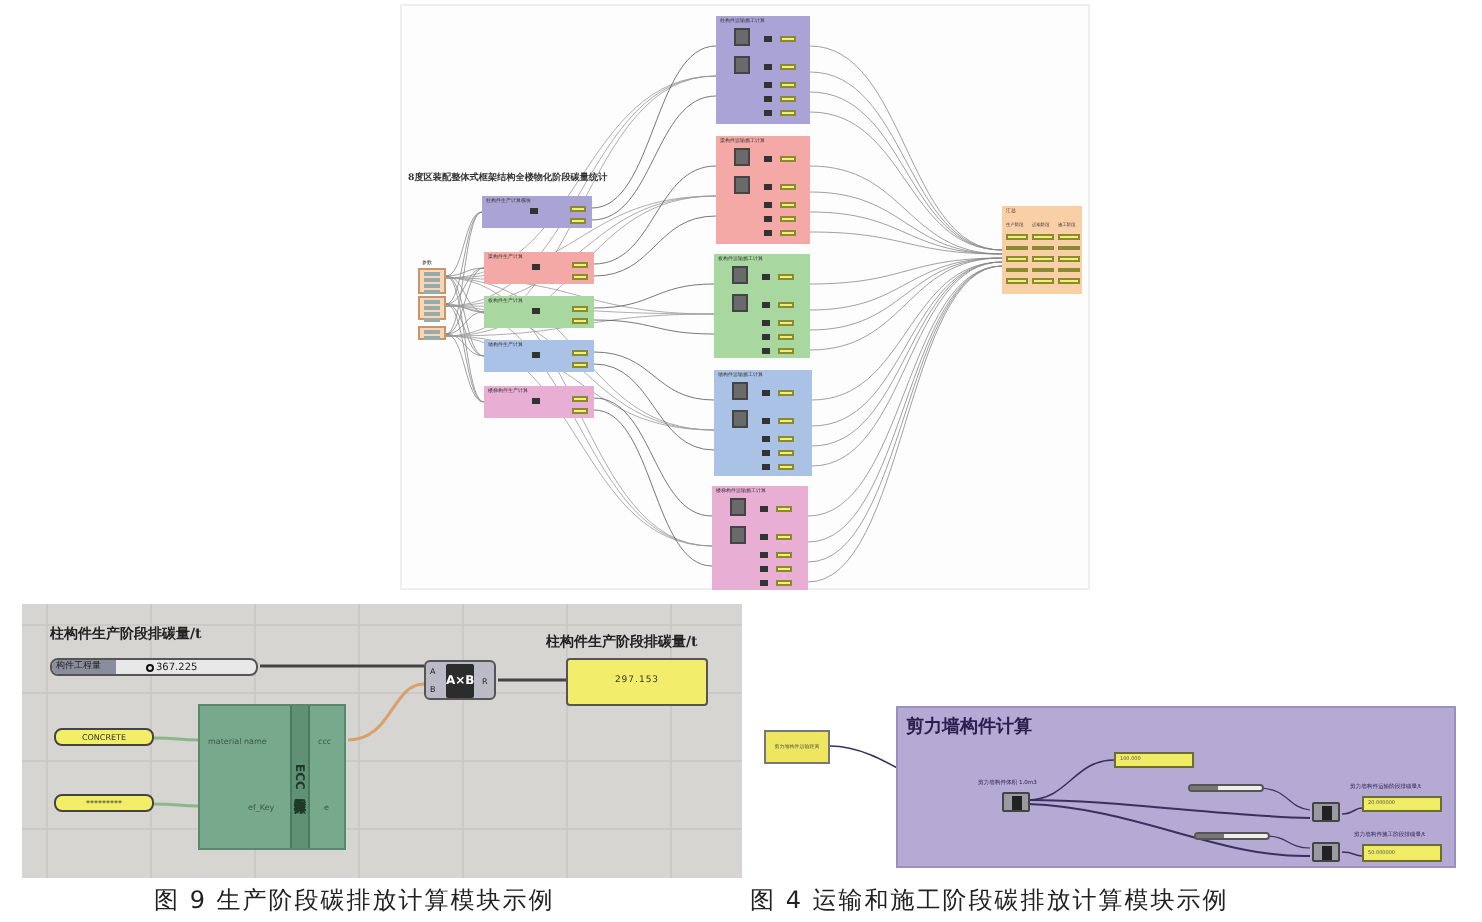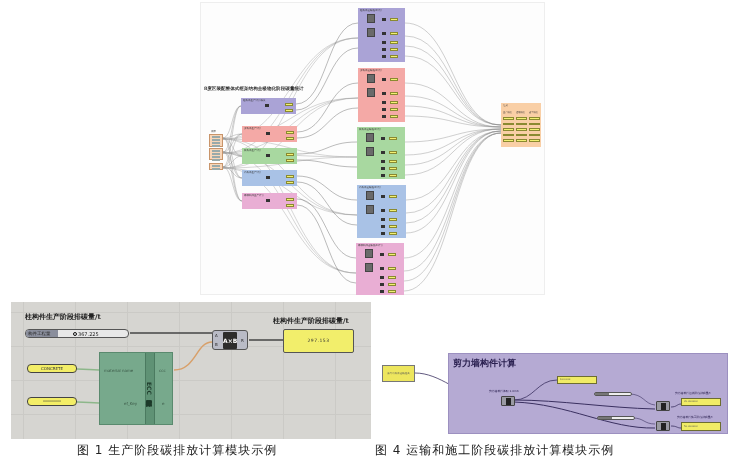--- a/index.html
+++ b/index.html
@@ -331,14 +331,14 @@
   </div>
   <div class="f2-node" style="left:207px; top:47px;"></div>
   <div class="f2-node" style="left:207px; top:67px;"></div>
 
   <div class="f2-small" style="left:226px; top:37px;">剪力墙构件运输阶段排碳量/t</div>
   <div class="f2-yel" style="left:232px; top:44px; width:40px; height:8px; line-height:6px;">20.000000</div>
   <div class="f2-small" style="left:228px; top:61px;">剪力墙构件施工阶段排碳量/t</div>
   <div class="f2-yel" style="left:232px; top:68px; width:40px; height:9px; line-height:7px;">50.000000</div>
 </div>
 
-<div class="caption" style="left:77px;">图 1  生产阶段碳排放计算模块示例</div>
+<div class="caption" style="left:77px;">图 9  生产阶段碳排放计算模块示例</div>
 <div class="caption" style="left:375px;">图 4  运输和施工阶段碳排放计算模块示例</div>
 
 </body></html>

